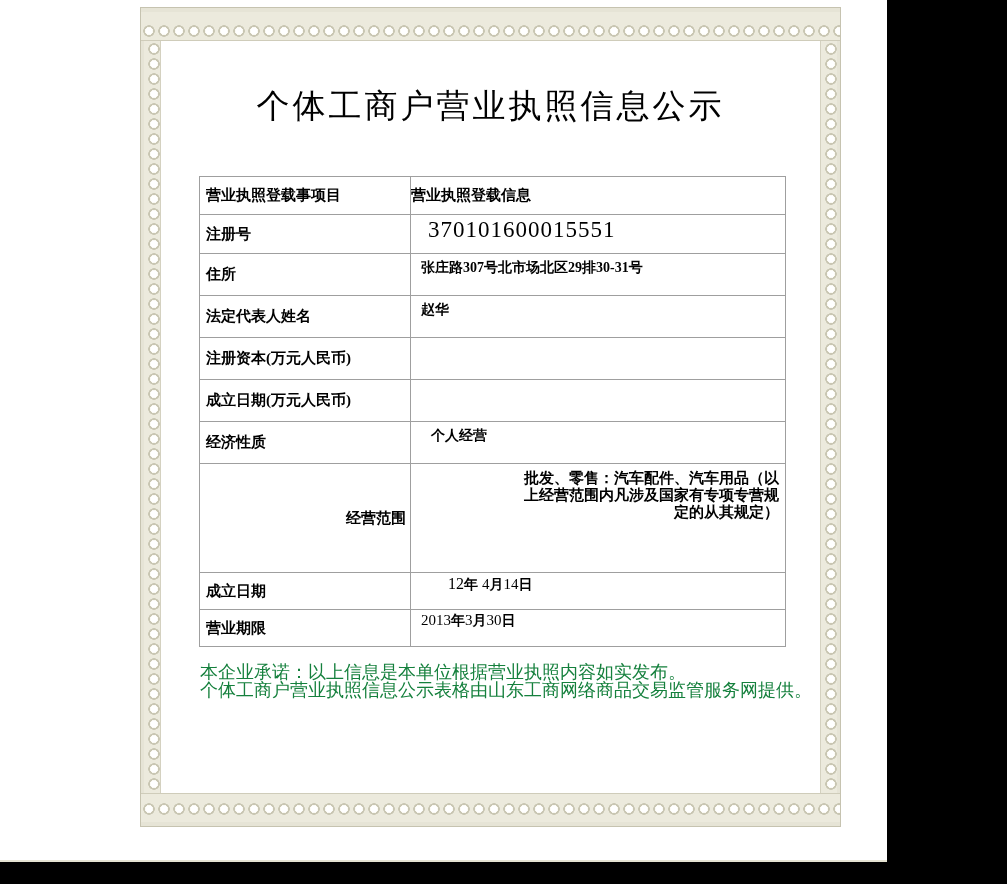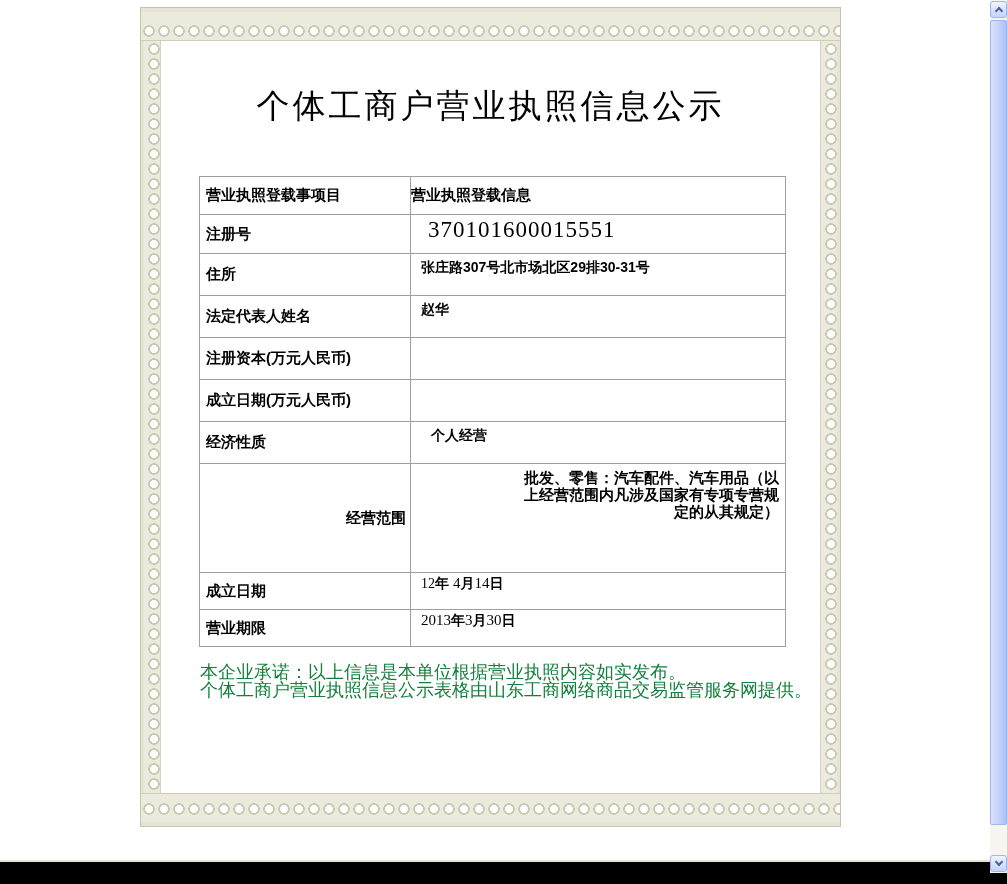--- a/index.html
+++ b/index.html
@@ -1,17 +1,17 @@
 <!DOCTYPE html>
 <html style="--page-bg: #ffffff; --outside-bg: #000000; --bottom-line: #e5e3d2; --frame-base: #eceadd; --frame-line: #c6c3b0; --table-border: #9f9f9f; --sb-track: #f6f5ef; --sb-border: #9db4ee; --sb-arrow: #4d648c;"><head>
 <meta charset="utf-8">
 <style>
   html,body{margin:0;padding:0;}
   body{background:#000;font-family:"Liberation Sans",sans-serif;}
-  .stage{position:relative;width:1007px;height:884px;background:var(--outside-bg,#000);overflow:hidden;}
+  .stage{position:relative;width:855px;height:884px;background:var(--outside-bg,#000);overflow:hidden;padding-left:32px;}
 
   
   .page{position:absolute;left:0;top:0;width:990px;height:860px;background:var(--page-bg,#fff);border-bottom:2px solid var(--bottom-line,#e5e3d2);}
 
   
   .frame{position:absolute;left:141px;top:8px;width:699px;height:818px;outline:1px solid var(--frame-line,#c6c3b0);}
   .fs{position:absolute;background-color:var(--frame-base,#eceadd);box-sizing:border-box;}
   .f-top,.f-bottom{left:0;right:0;height:33px;background-image:radial-gradient(circle at 8px 19px,#ffffff 0 3px,#fbfaf4 3px 4px,#c9c6b3 4px 5.5px,rgba(0,0,0,0) 6px);background-size:15px 33px;background-repeat:repeat-x;}
   .f-top{top:0;border-top:4px solid #e6e4d6;border-bottom:1px solid #cfccba;}
   .f-bottom{bottom:0;border-bottom:4px solid #e6e4d6;border-top:1px solid #cfccba;background-position:0 -4px;}
@@ -27,23 +27,23 @@
   table.info td{border:1px solid var(--table-border,#9f9f9f);overflow:hidden;color:#000;}
   col.c1{width:211px;} col.c2{width:375px;}
   .lbl{font-weight:700;font-size:15px;padding:0 4px 0 6px;vertical-align:middle;}
   .val{font-weight:700;font-size:14px;padding:5px 6px 0 10px;vertical-align:top;}
   .val.head{text-align:left;vertical-align:middle;padding:0;font-size:15px;}
   .val.regno{font-family:"Liberation Serif",serif;font-weight:400;font-size:23px;letter-spacing:1px;padding:2px 0 0 17px;}
   .val.namev{font-size:15px;}
   .val.indent{padding-left:20px;}
   .val.scope{font-size:15px;line-height:17px;white-space:pre-line;padding-top:5px;}
   .val.date{padding-top:2px;}
-  tr.rh-head td{height:37px;margin-top:6px;} tr.rh-std td{height:36px;} tr.rh-scope td{height:103px;text-align:right;} tr.rh-date td{height:34px;}
+  tr.rh-head td{height:37px;margin-top:6px;} tr.rh-std td{height:36px;font-family:Liberation Serif, serif;} tr.rh-scope td{height:103px;text-align:right;} tr.rh-date td{height:34px;}
   .num{font-family:"Liberation Serif",serif;font-weight:400;font-size:15px;}
-  .num-sm{font-size:14px;}
+  .num-sm{font-size:16px;margin-left:27px;}
   .cjk{font-weight:700;font-family:"Liberation Sans",sans-serif;font-size:14px;}
 
   
   .footer{position:absolute;left:200px;top:664px;font-weight:400;font-size:18px;line-height:17.5px;color:#15803d;}
 
   
   .scrollbar{position:absolute;left:990px;top:0;width:17px;height:873px;background:var(--sb-track,#f6f5ef);}
   .sb-btn{position:absolute;left:0;width:17px;height:17px;background:linear-gradient(180deg,#f0f4fe,#c3d3fa);border:1px solid var(--sb-border,#9db4ee);border-radius:3px;box-sizing:border-box;}
   .sb-btn.up{top:1px;} .sb-btn.down{bottom:1px;}
   .sb-thumb{position:absolute;left:0;top:20px;width:17px;height:805px;background:linear-gradient(90deg,#d9e3fd 0%,#c4d2fa 55%,#aec1f6 100%);border:1px solid var(--sb-border,#9db4ee);border-radius:2px;box-sizing:border-box;}

